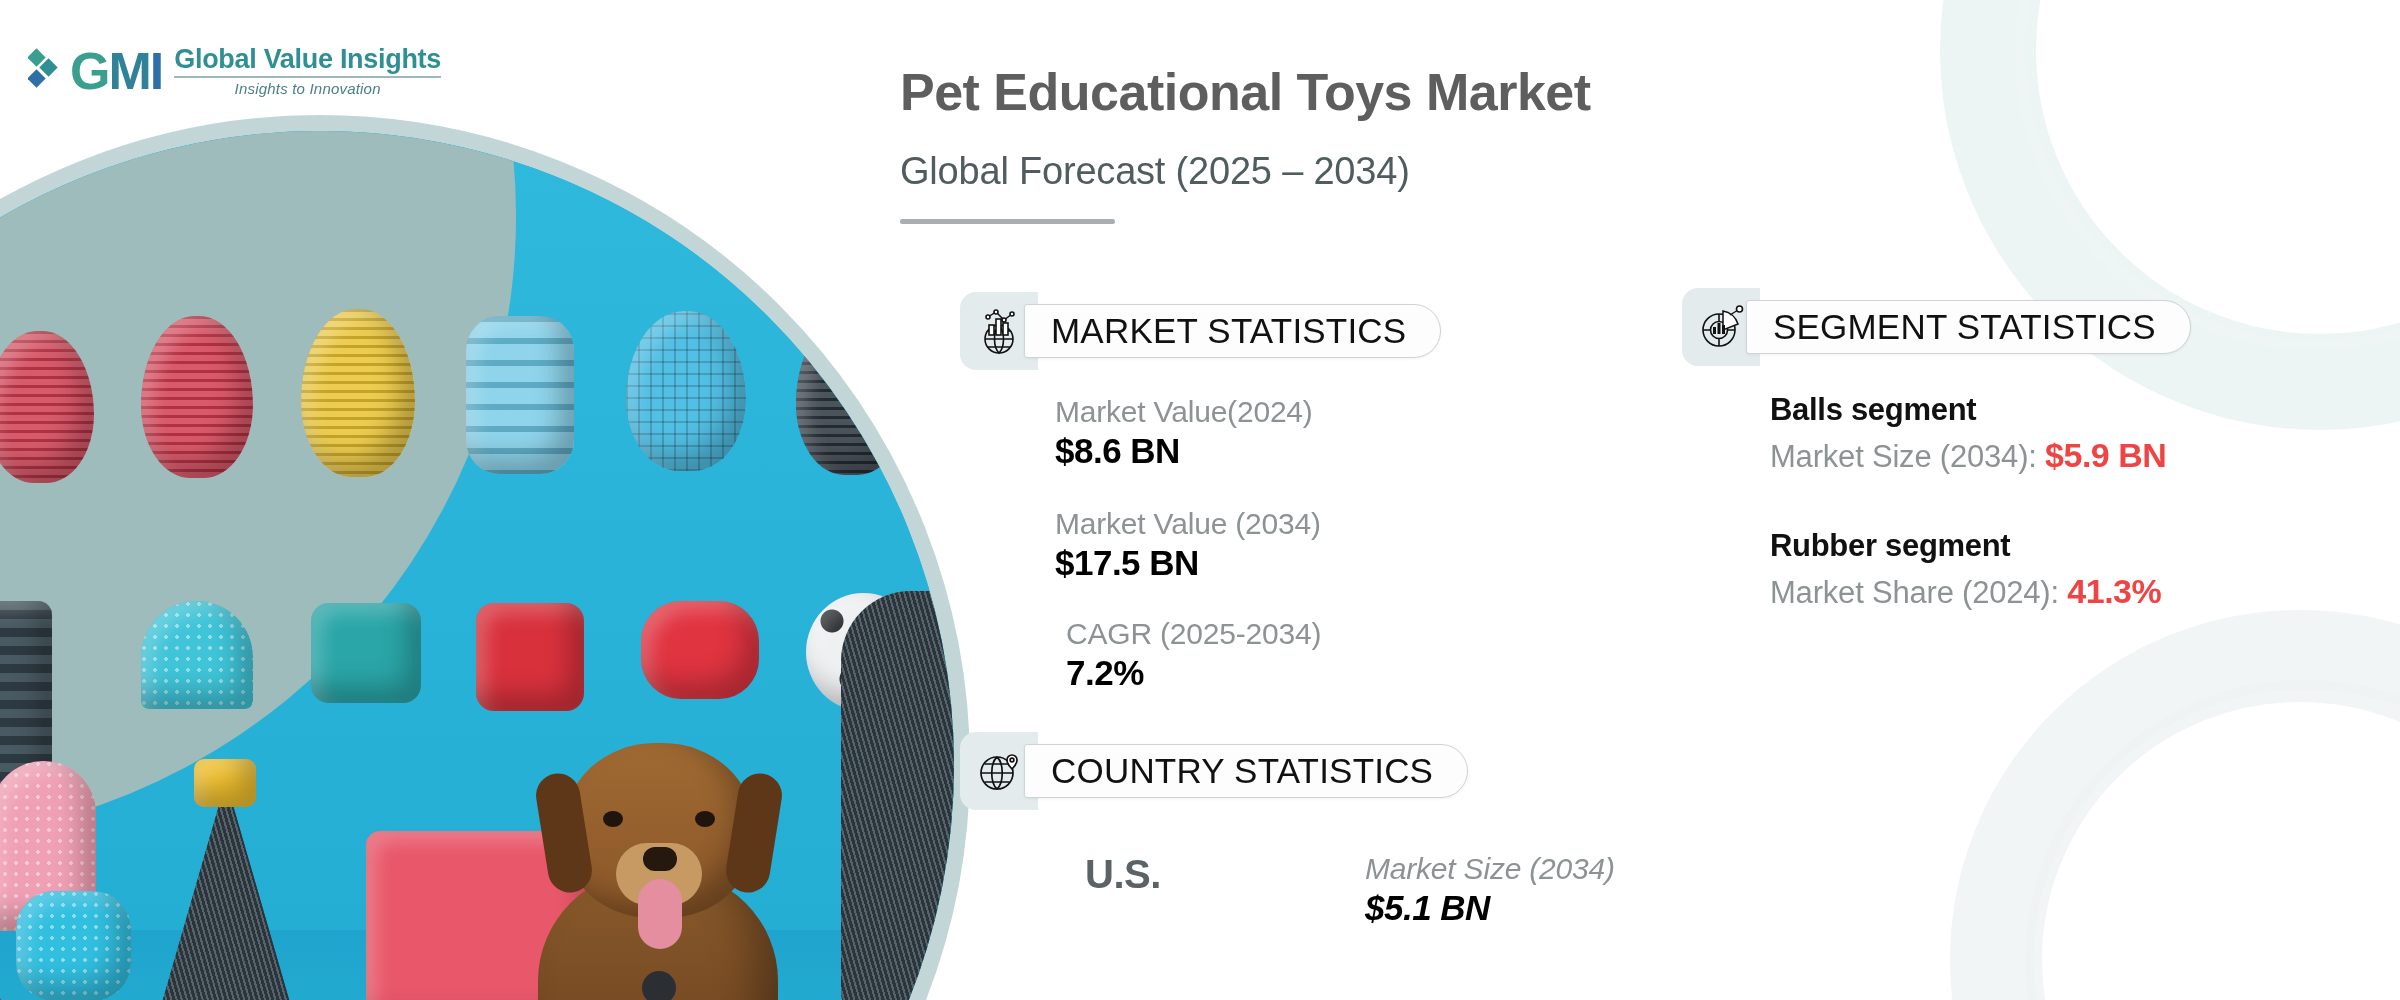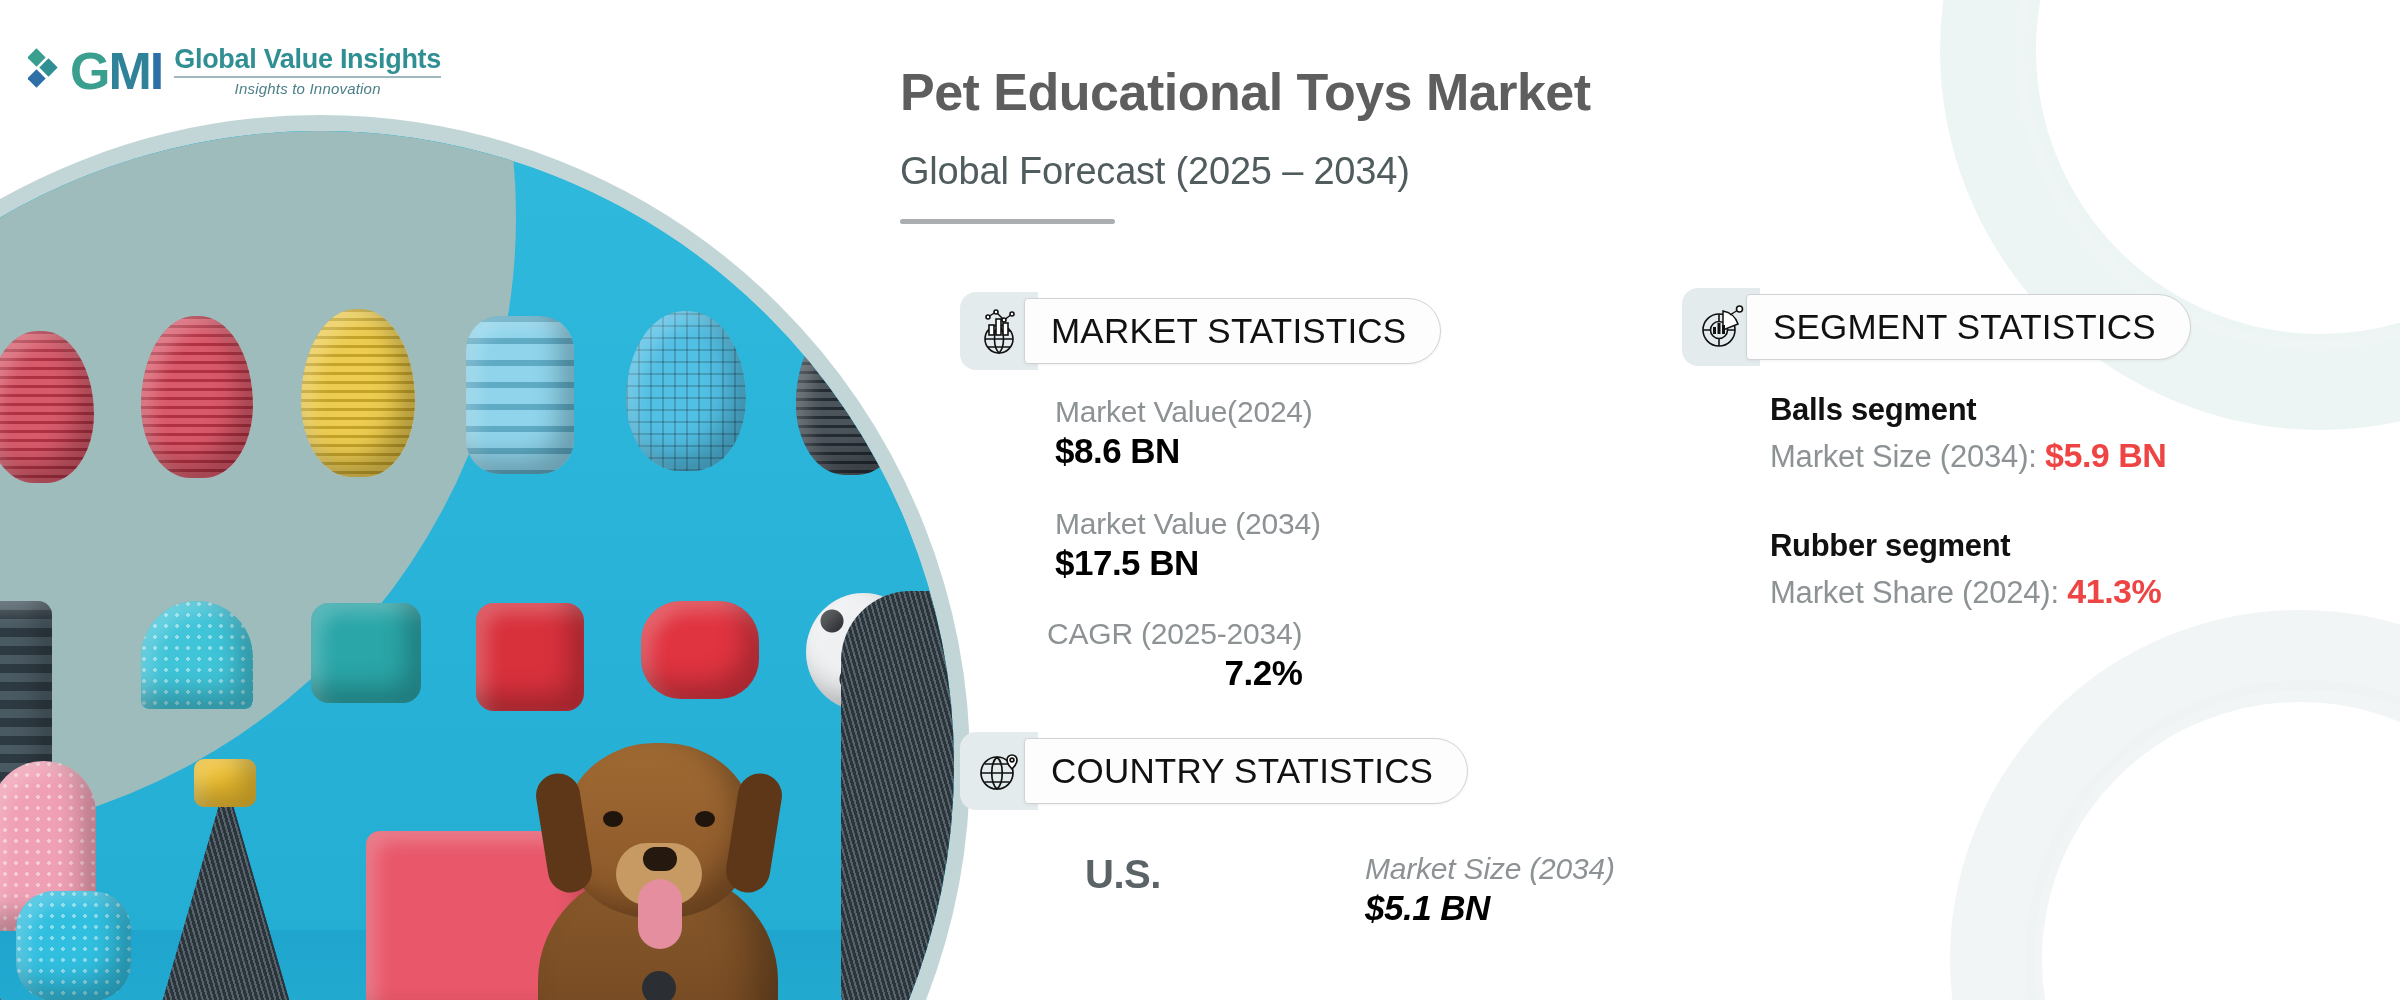--- a/index.html
+++ b/index.html
@@ -96,21 +96,21 @@
   .rule { margin-top:26px; width:215px; height:5px; background:#aaaeb0; border-radius:3px; }
 
   
   .pill-row { display:flex; align-items:center; position:absolute; }
   .pill-ico {
     width:78px; height:78px; border-radius:16px 0 0 16px;
     background:#e4ebed; display:flex; align-items:center; justify-content:center;
     margin-right:-14px; z-index:1;
   }
   .pill {
-    height:66px; border:1.5px solid #d0d3d5; border-radius:4px 34px 34px 4px;
+    height:54px; border:1.5px solid #d0d3d5; border-radius:4px 34px 34px 4px;
     background:#fdfdfd; display:flex; align-items:center;
     padding:0 34px 0 26px; z-index:2;
     box-shadow:0 1px 3px rgba(0,0,0,.06);
   }
   .pill-label { font-size:35px; color:#111; letter-spacing:.2px; white-space:nowrap; }
 
   .stat-block { position:absolute; }
   .stat-lbl { font-size:30px; color:#8d9295; letter-spacing:-.2px; }
   .stat-val { font-size:35px; font-weight:bold; color:#000; letter-spacing:-.5px; margin-top:2px; }
 
@@ -221,21 +221,21 @@
   </div>
 
   <div class="stat-block" style="left:155px;top:395px;">
     <div class="stat-lbl">Market Value(2024)</div>
     <div class="stat-val">$8.6 BN</div>
   </div>
   <div class="stat-block" style="left:155px;top:507px;">
     <div class="stat-lbl">Market Value (2034)</div>
     <div class="stat-val">$17.5 BN</div>
   </div>
-  <div class="stat-block" style="left:147px;top:617px;text-align:right;">
+  <div class="stat-block" style="left:166px;top:617px;">
     <div class="stat-lbl">CAGR (2025-2034)</div>
     <div class="stat-val">7.2%</div>
   </div>
 
   <div class="pill-row" style="left:782px;top:288px;align-items:center;">
     <span class="pill-ico">
       <svg width="50" height="50" viewBox="0 0 50 50" fill="none" stroke="#111" stroke-width="1.6">
         <circle cx="23" cy="28" r="16"></circle>
         <circle cx="23" cy="28" r="8.5"></circle>
         <path d="M7 28 H14.5 M31.5 28 H39 M23 12 V19.5 M23 36.5 V44"></path>

